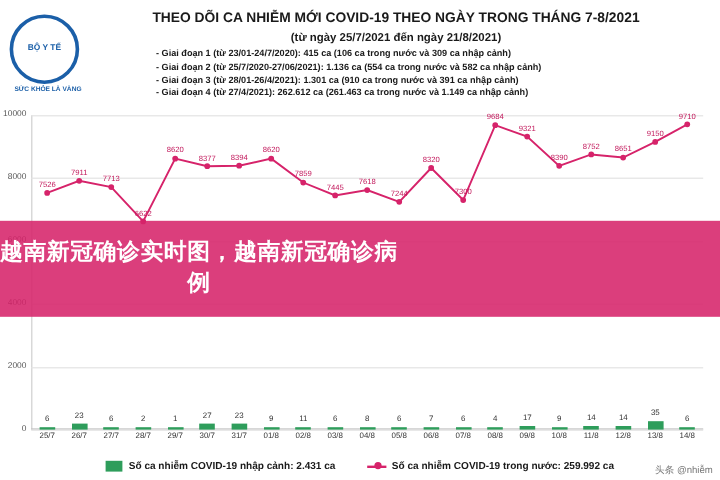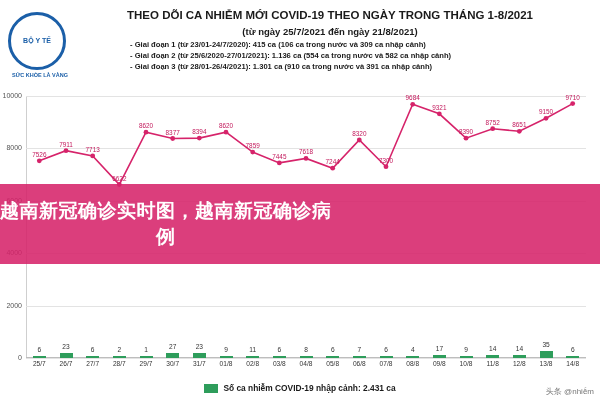--- a/index.html
+++ b/index.html
@@ -73,26 +73,27 @@
 
 <div id="root">
 
   <div class="logo">
     <div class="logo-circle">
       <div class="logo-inner">BỘ Y TẾ</div>
     </div>
     <div class="logo-caption">SỨC KHỎE LÀ VÀNG</div>
   </div>
 
-  <div class="title">THEO DÕI CA NHIỄM MỚI COVID-19 THEO NGÀY TRONG THÁNG 1-8/2021</div>
+  <div class="title">THEO DÕI CA NHIỄM MỚI COVID-19 THEO NGÀY TRONG THÁNG 7-8/2021</div>
   <div class="subtitle">(từ ngày 25/7/2021 đến ngày 21/8/2021)</div>
   <div class="phases">
     <div>- Giai đoạn 1 (từ 23/01-24/7/2020): 415 ca (106 ca trong nước và 309 ca nhập cảnh)</div>
-    <div>- Giai đoạn 2 (từ 25/6/2020-27/01/2021): 1.136 ca (554 ca trong nước và 582 ca nhập cảnh)</div>
+    <div>- Giai đoạn 2 (từ 25/7/2020-27/06/2021): 1.136 ca (554 ca trong nước và 582 ca nhập cảnh)</div>
     <div>- Giai đoạn 3 (từ 28/01-26/4/2021): 1.301 ca (910 ca trong nước và 391 ca nhập cảnh)</div>
+    <div>- Giai đoạn 4 (từ 27/4/2021): 262.612 ca (261.463 ca trong nước và 1.149 ca nhập cảnh)</div>
   </div>
 
   <div class="plot">
     <div class="axis-y"></div>
     <div class="axis-x"></div>
     <div id="gridlines">
         <div class="gridline" style="top: 262px;"></div>
         <div class="gridline" style="top: 209.6px;"></div>
         <div class="gridline" style="top: 157.2px;"></div>
         <div class="gridline" style="top: 104.8px;"></div>
@@ -293,16 +294,20 @@
       <div>越南新冠确诊实时图，越南新冠确诊病</div>
       <div>例</div>
     </div>
   </div>
 
   <div class="legend">
     <div class="leg-item">
       <span class="swatch-green"></span>
       <span>Số ca nhiễm COVID-19 nhập cảnh: 2.431 ca</span>
     </div>
+    <div class="leg-item">
+      <span class="swatch-line"></span>
+      <span>Số ca nhiễm COVID-19 trong nước: 259.992 ca</span>
+    </div>
   </div>
 
   <div class="watermark">头条 @nhiễm</div>
 </div>
 
 </body></html>

